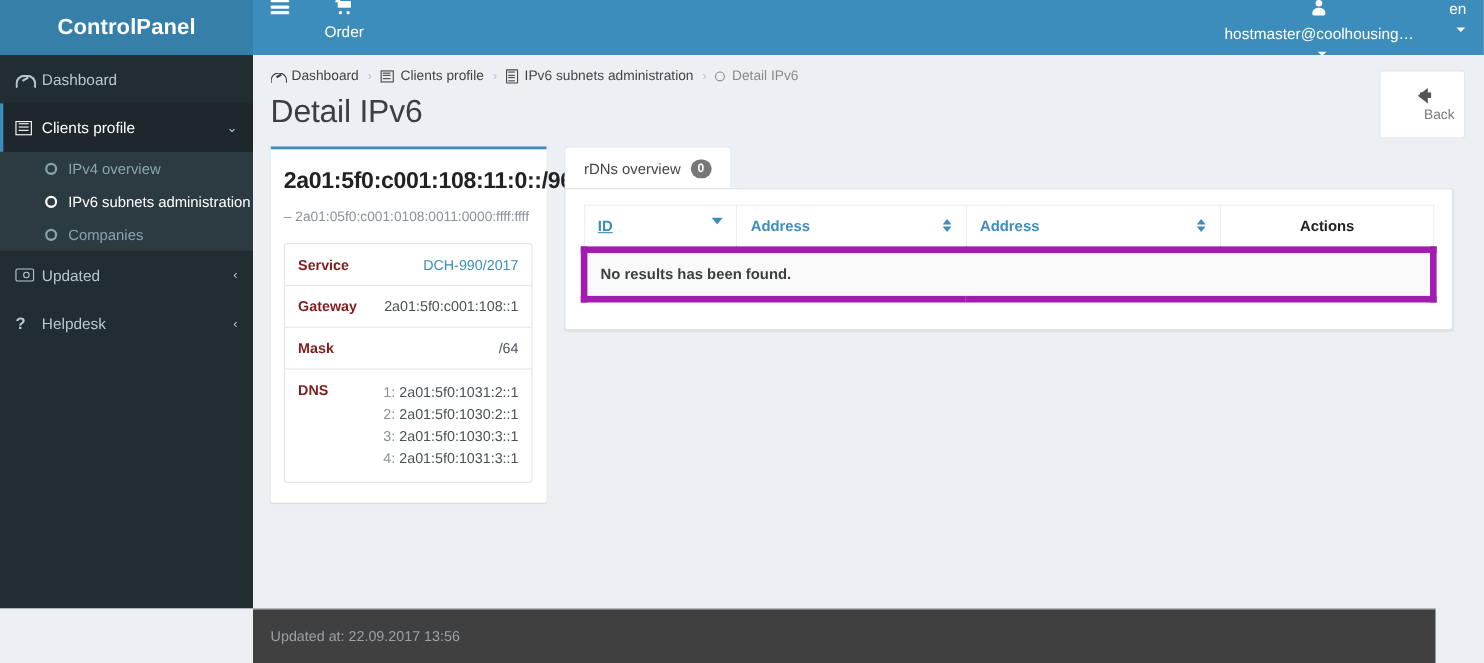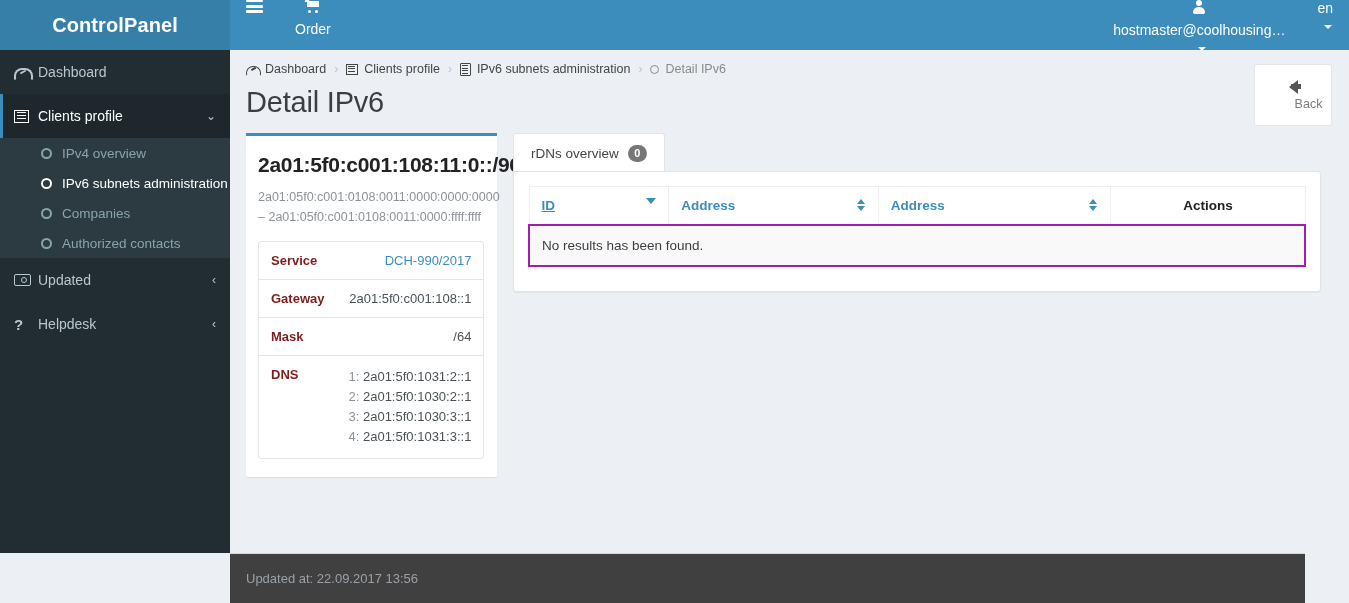--- a/index.html
+++ b/index.html
@@ -192,21 +192,21 @@
   #rdns-table { width: 100%; border-collapse: collapse; font-size: 13.5px; }
   #rdns-table th {
     border: 1px solid #eceef0; border-top: 1px solid #eceef0;
     padding: 11px 12px; text-align: left; font-weight: bold;
     color: #3c8dbc; white-space: nowrap;
   }
   #rdns-table th.actions-col { color: #222; text-align: center; }
   #rdns-table th .th-inner { display: flex; justify-content: space-between; }
   #rdns-table th a { color: #3c8dbc; text-decoration: underline; }
   #rdns-table td {
-    border: 2px solid #a21caf; padding: 12px; background: #f9f9f9; color: #3b3f44;
+    border: 6px solid #a21caf; padding: 12px; background: #f9f9f9; color: #3b3f44; font-weight: bold;
   }
   .sort-both { position: relative; width: 9px; height: 14px; display: inline-block; }
   .sort-both::before, .sort-both::after {
     content: ""; position: absolute; left: 0; width: 0; height: 0;
     border-left: 4.5px solid transparent; border-right: 4.5px solid transparent;
   }
   .sort-both::before { top: 1px; border-bottom: 5px solid #3c8dbc; }
   .sort-both::after  { bottom: 1px; border-top: 5px solid #3c8dbc; }
   .sort-desc { width: 0; height: 0; display: inline-block;
     border-left: 5px solid transparent; border-right: 5px solid transparent;
@@ -286,24 +286,20 @@
         <span class="ring"></span>
         <span>IPv4 overview</span>
       </div>
       <div class="sub-item active">
         <span class="ring"></span>
         <span>IPv6 subnets administration</span>
       </div>
       <div class="sub-item">
         <span class="ring"></span>
         <span>Companies</span>
-      </div>
-      <div class="sub-item">
-        <span class="ring"></span>
-        <span>Authorized contacts</span>
       </div>
     </div>
 
     <div class="s-item">
       <span class="s-ico">
           <span class="ic-money"></span>
         </span>
       <span class="s-lbl">Updated</span>
       <span class="s-arrow">‹</span>
     </div>
@@ -361,21 +357,20 @@
     <div id="back-btn">
       <span class="arrow"></span>
       <span class="lbl">Back</span>
     </div>
 
     <div id="main-row">
 
       <div id="detail-card">
         <div id="subnet-title">2a01:5f0:c001:108:11:0::/96</div>
         <div id="subnet-range">
-          <div>2a01:05f0:c001:0108:0011:0000:0000:0000</div>
           <div>– 2a01:05f0:c001:0108:0011:0000:ffff:ffff</div>
         </div>
         <table id="detail-table">
           <tbody>
             <tr>
               <td class="k">Service</td>
               <td class="v">
                 <a href="#">DCH-990/2017</a>
               </td>
             </tr>

